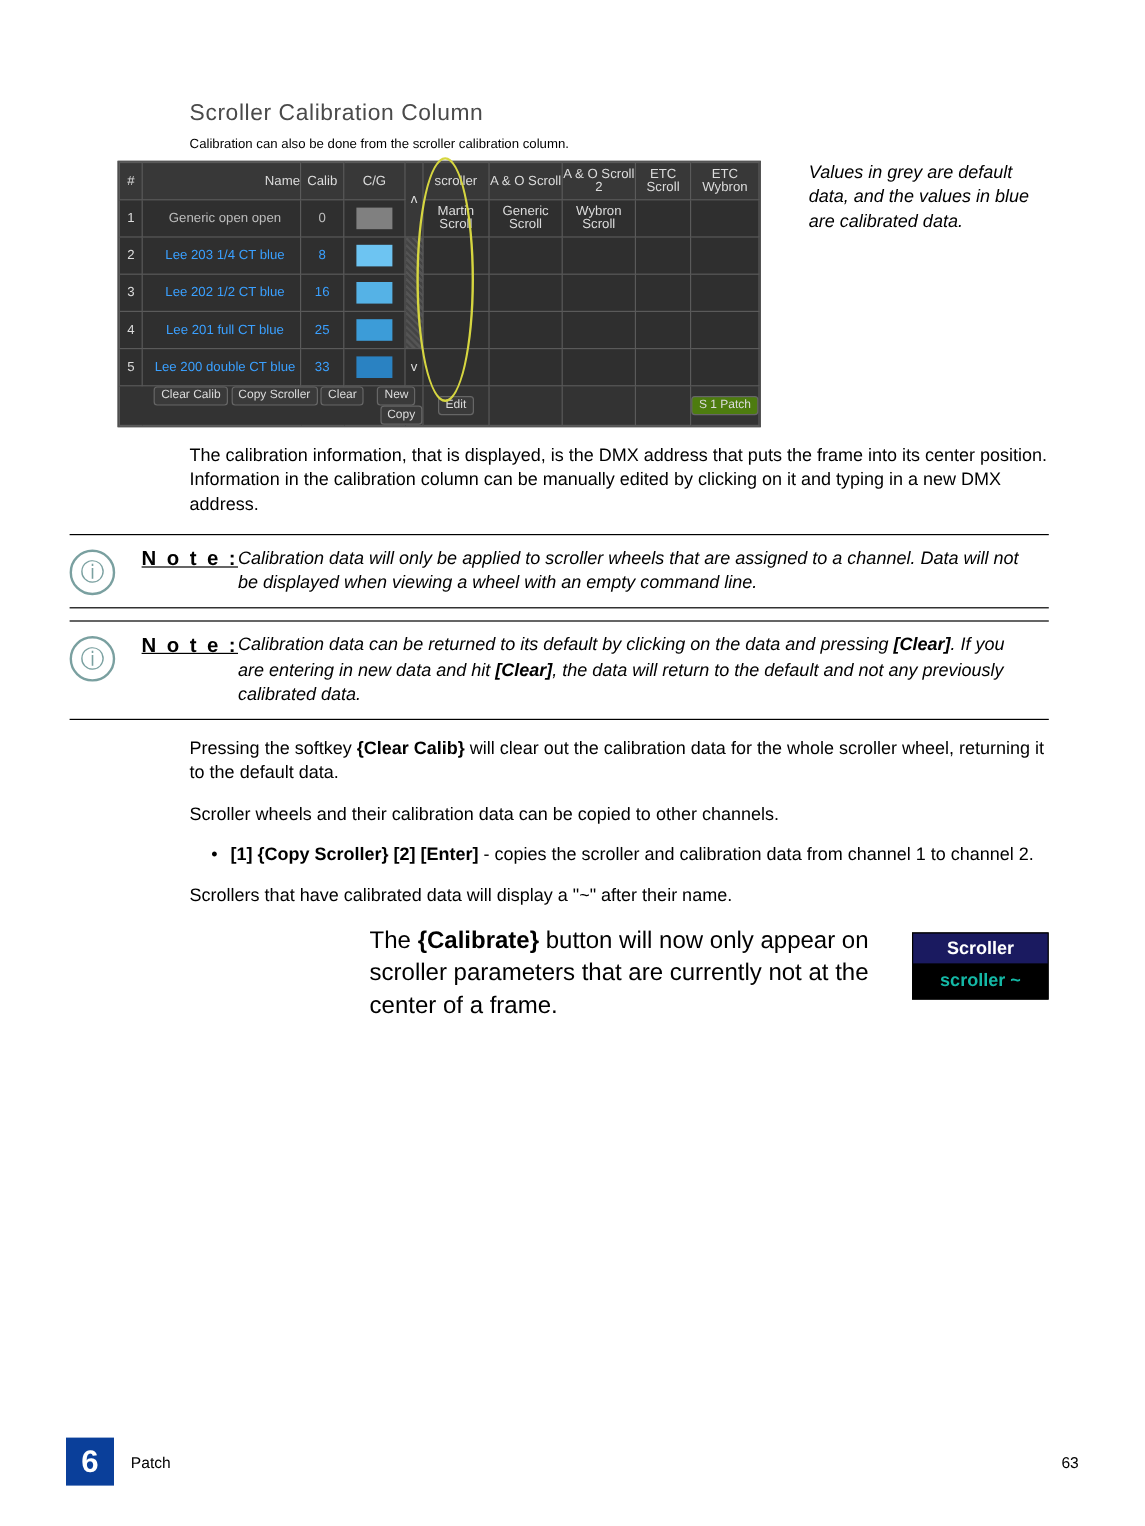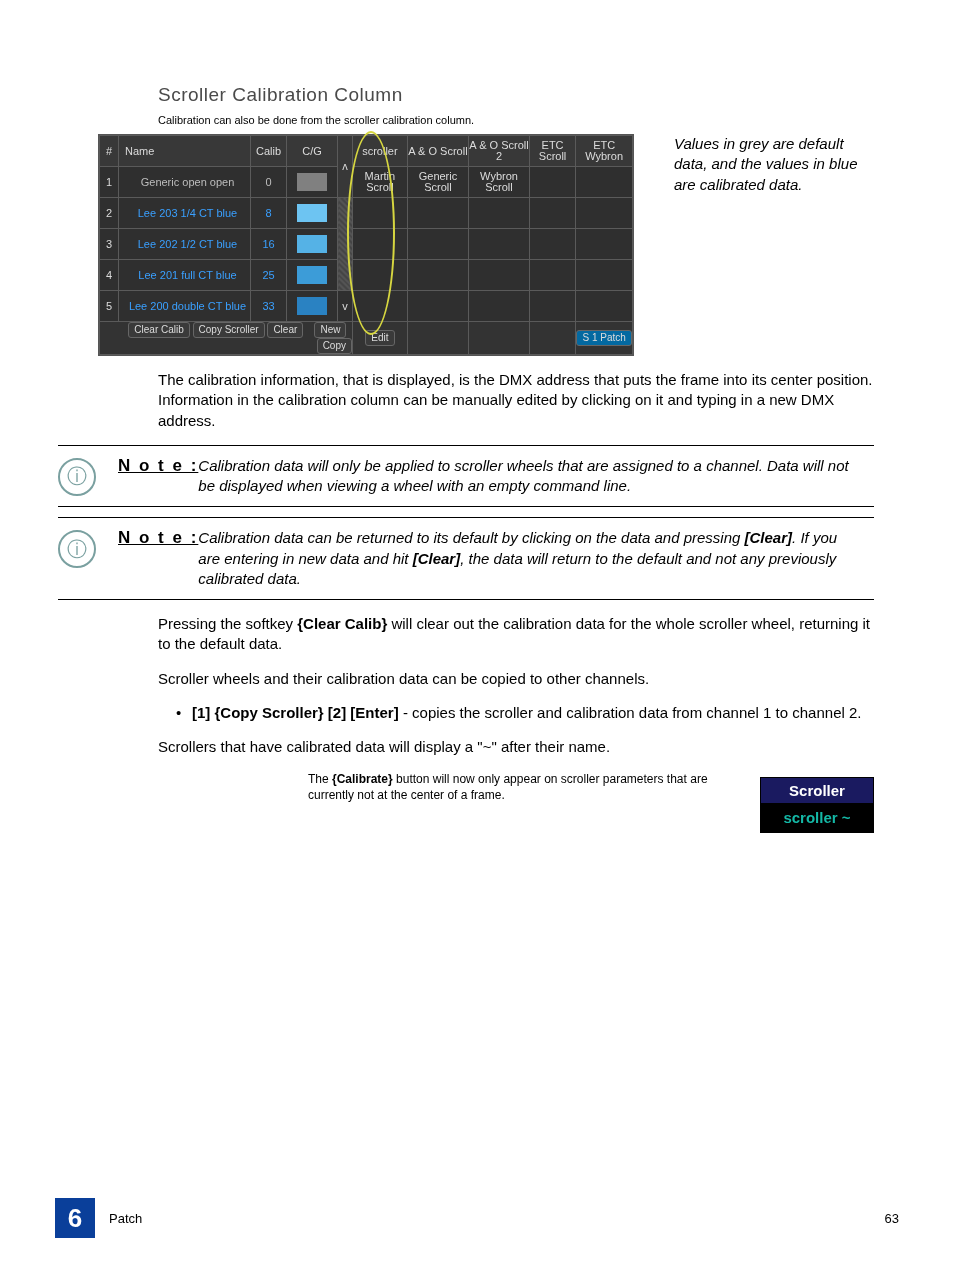--- a/index.html
+++ b/index.html
@@ -23,60 +23,60 @@
   .sw-grey{background:#808080}
   .sw-b1{background:#6dc4f2}
   .sw-b2{background:#55b2e6}
   .sw-b3{background:#3c9cd8}
   .sw-b4{background:#2a82c2}
   .scroll-col{width:14px;padding:0;text-align:center}
   
   .ellipse{position:absolute;left:248px;top:-4px;width:44px;height:200px;border:2px solid #d6d640;border-radius:50%/50%;pointer-events:none}
   .bot-row td{height:20px;background:#333;font-size:10px}
   .btn{display:inline-block;border:1px solid #666;padding:2px 5px;background:#3a3a3a;border-radius:3px}
-  .btn-patch{background:#0369a1}
+  .btn-patch{background:#4d7c0f}
   .aside{font-size:15px;font-style:italic;line-height:1.35;color:#000;max-width:200px}
   
   .para{margin:14px 0 14px 60px;font-size:15px;line-height:1.35}
   
   .note-block{border-top:1px solid #000;border-bottom:1px solid #000;margin:10px 0 10px -40px;padding:10px 0 10px 0;display:flex;align-items:flex-start;gap:22px}
   .note-icon{width:34px;height:34px;border:2px solid #7aa0a0;border-radius:50%;display:flex;align-items:center;justify-content:center;margin-left:0;flex:0 0 34px;margin-top:2px}
   .note-icon span{color:#7aa0a0;font-size:20px}
   .note-inner{display:flex;flex:1;padding-right:20px}
   .note-label{font-weight:700;text-decoration:underline;font-size:17px;letter-spacing:2px;min-width:80px}
   .note-text{font-style:italic;font-size:15px;line-height:1.35;flex:1}
   .note-text b{font-style:italic}
   ul.bul{margin:6px 0 14px 78px;padding:0;font-size:15px;line-height:1.35}
   ul.bul li{margin:0 0 6px 0;list-style:none;position:relative;padding-left:16px}
   ul.bul li:before{content:"•";position:absolute;left:0}
   .scroller-box{float:right;margin:6px 0 0 20px;border:1px solid #000;background:#000;color:#fff;font-size:15px;text-align:center;width:112px}
   .scroller-box .t{background:#1a1a60;color:#fff;font-weight:700;padding:4px 0}
   .scroller-box .b{background:#000;color:#14b8a6;padding:6px 0;font-weight:700}
-  .cal-para{margin:0 0 0 150px;font-size:12px;line-height:1.35;max-width:430px}
+  .cal-para{margin:0 0 0 150px;font-size:20px;line-height:1.35;max-width:430px}
   
   .footer{position:absolute;left:55px;right:55px;bottom:34px;display:flex;align-items:center;font-size:13px}
   .chapnum{background:#0a3f9a;color:#fff;font-size:26px;font-weight:700;width:40px;height:40px;display:flex;align-items:center;justify-content:center;margin-right:14px}
   .footer .right{margin-left:auto}
 </style>
 </head>
 <body>
 
 <div class="page">
   <div class="content">
     <h2 class="section-title">Scroller Calibration Column</h2>
     <p class="lead">Calibration can also be done from the scroller calibration column.</p>
 
     <div class="shot-area">
       <div class="shot">
         <div class="ellipse"></div>
         <table>
           <tbody>
               <tr>
             <th class="col-num">#</th>
-            <th class="col-name" style="text-align:left;padding-left:6px">Name</th>
+            <th class="col-name" style="text-align:right;padding-left:6px">Name</th>
             <th class="col-calib">Calib</th>
             <th class="col-cg">C/G</th>
             <th class="scroll-col" rowspan="2">ʌ</th>
             <th>scroller</th>
             <th>A &amp; O Scroll</th>
             <th>A &amp; O Scroll 2</th>
             <th>ETC Scroll</th>
             <th>ETC Wybron</th>
           </tr>
           <tr>

